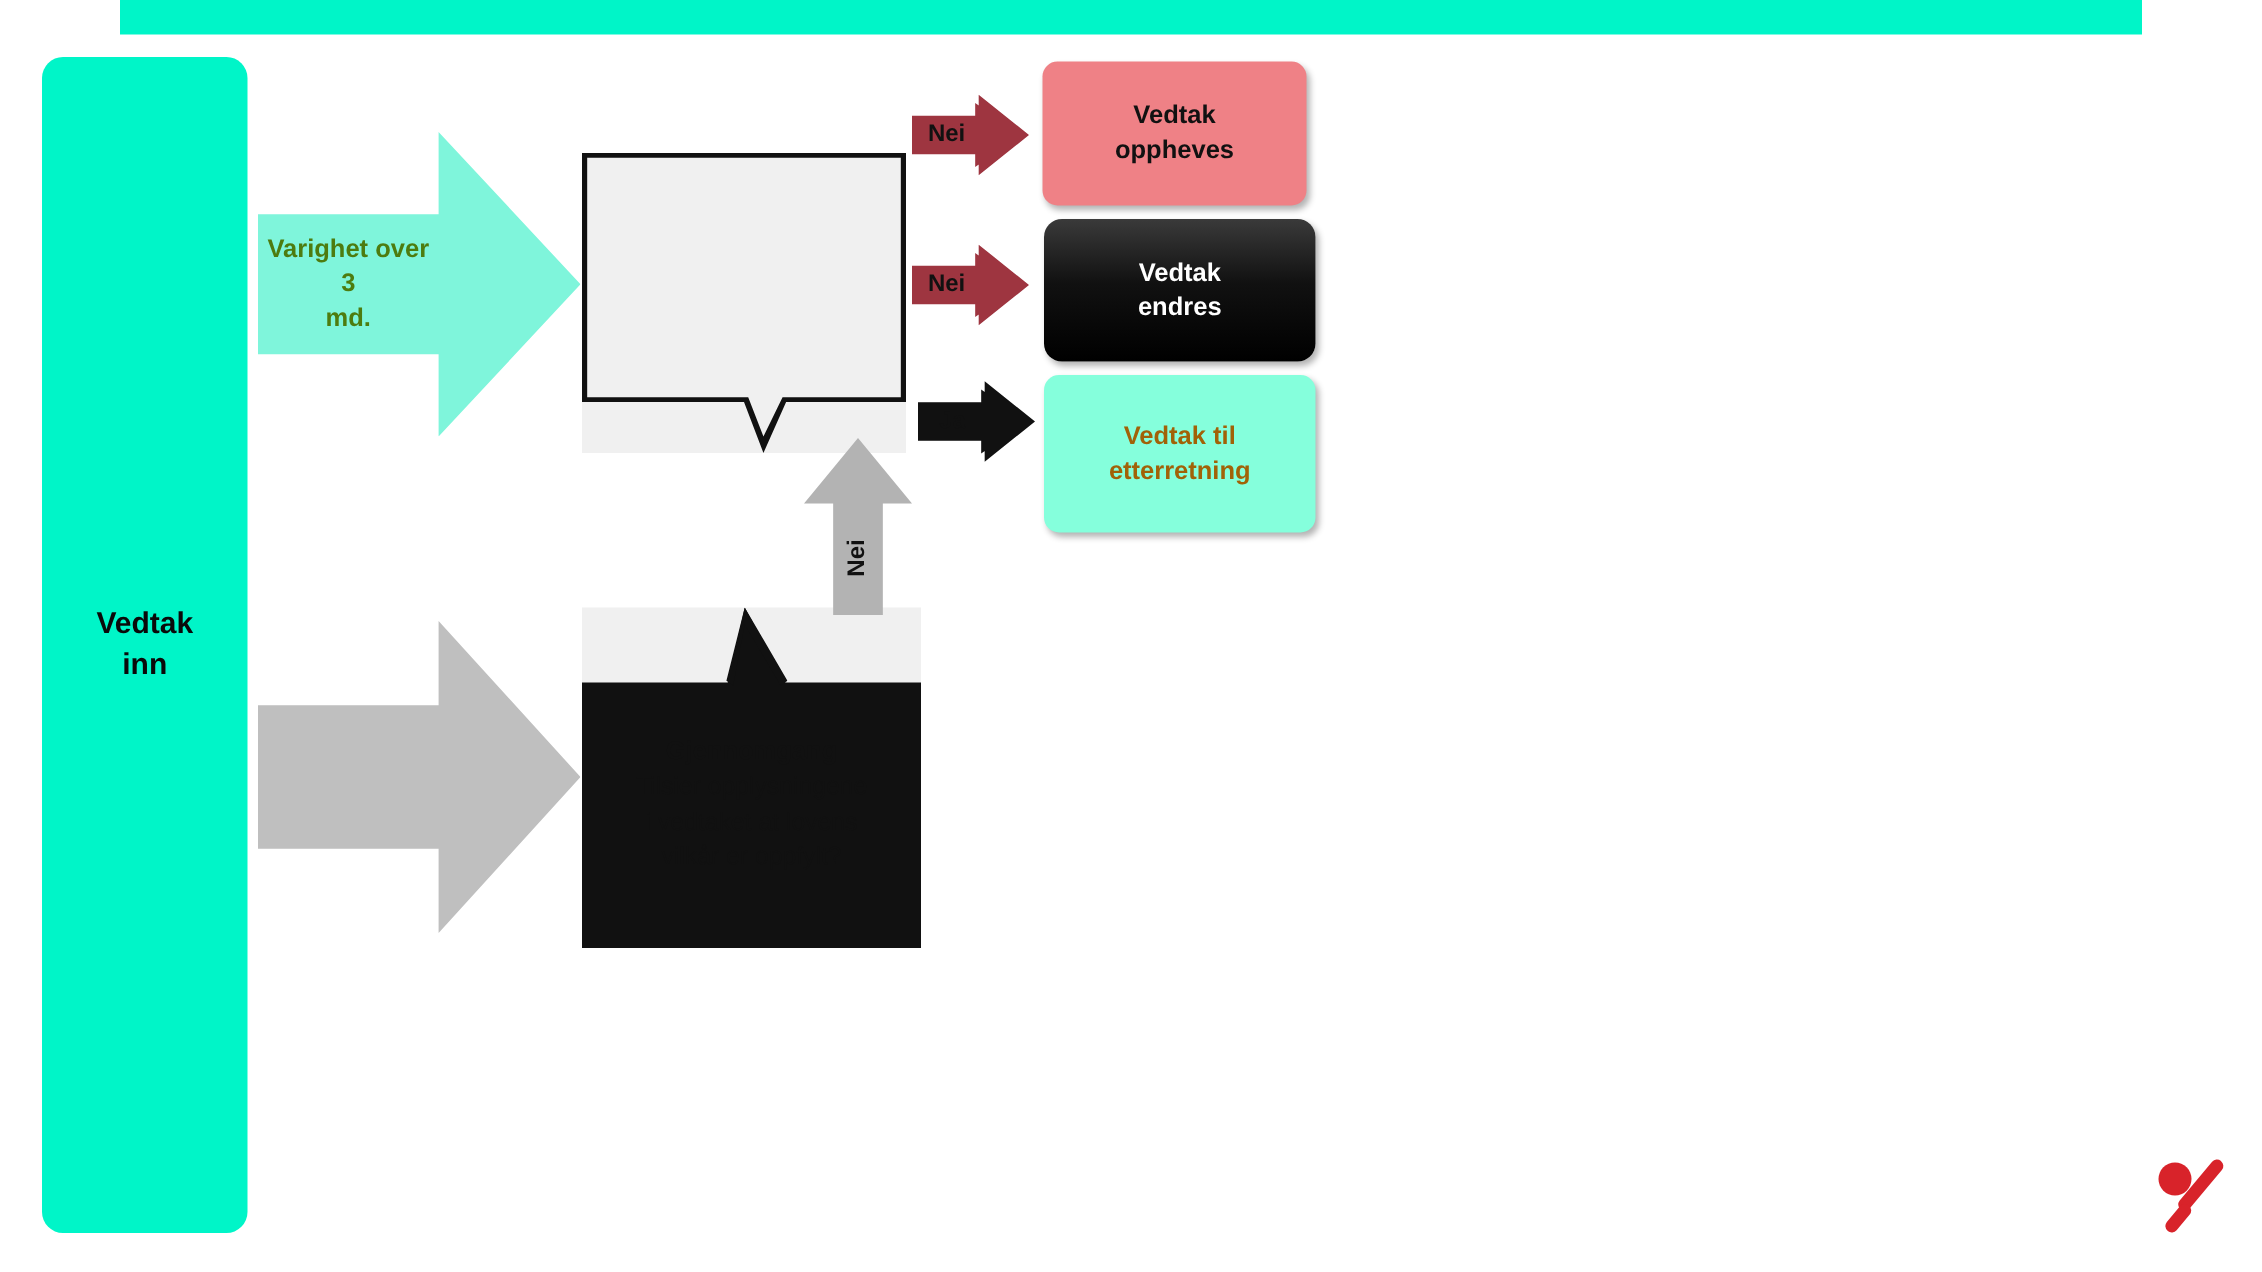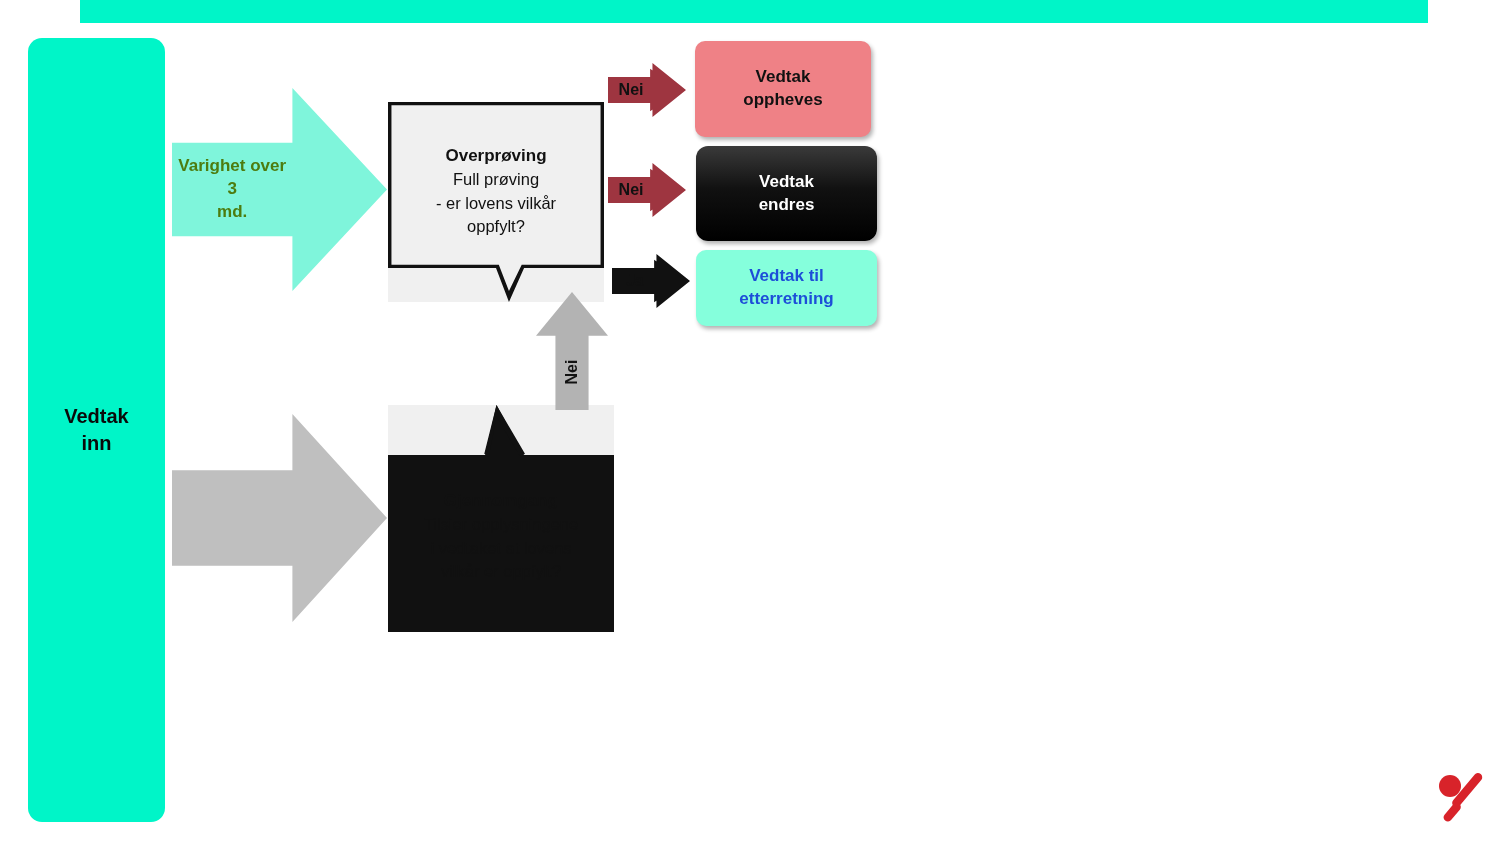--- a/index.html
+++ b/index.html
@@ -258,23 +258,23 @@
     background: #ef8186;
     color: #111111;
   }
   #outcome-endres {
     left: 696px; top: 146px; width: 181px; height: 95px;
     background: linear-gradient(to bottom, #3a3a3a 0%, #111111 45%, #000000 100%);
     color: #ffffff;
     border-radius: 12px;
   }
   #outcome-etterretning {
-    left: 696px; top: 250px; width: 181px; height: 76px;
+    left: 696px; top: 250px; width: 181px; height: 105px;
     background: #85ffdc;
-    color: #1d4ed8;
+    color: #a16207;
     border-radius: 10px;
   }
 
   
   #corner-logo {
     position: absolute;
     left: 1434px;
     top: 770px;
     width: 56px;
     height: 52px;
@@ -298,26 +298,20 @@
 md.</div>
   </div>
 
   <div class="block-arrow" id="arrow-under">
     <div class="arrow-shape"></div>
   </div>
 
   <div class="decision-box" id="box-overproving">
     <div class="bubble-fill"></div>
     <div class="bubble-stroke"></div>
-    <div class="decision-text">
-      <span class="decision-title">Overprøving</span>
-      <span class="decision-body">Full prøving
-- er lovens vilkår
-oppfylt?</span>
-    </div>
   </div>
 
   <div class="decision-box" id="box-gjennomgang">
     <div class="bubble-fill"></div>
     <div class="bubble-stroke"></div>
     <div class="bubble-notch"></div>
     <div class="decision-text">
       <span class="decision-title">Gjennomgang</span>
       <span class="decision-body">Tilsier opplysningene
 i vedtaket at lovens

